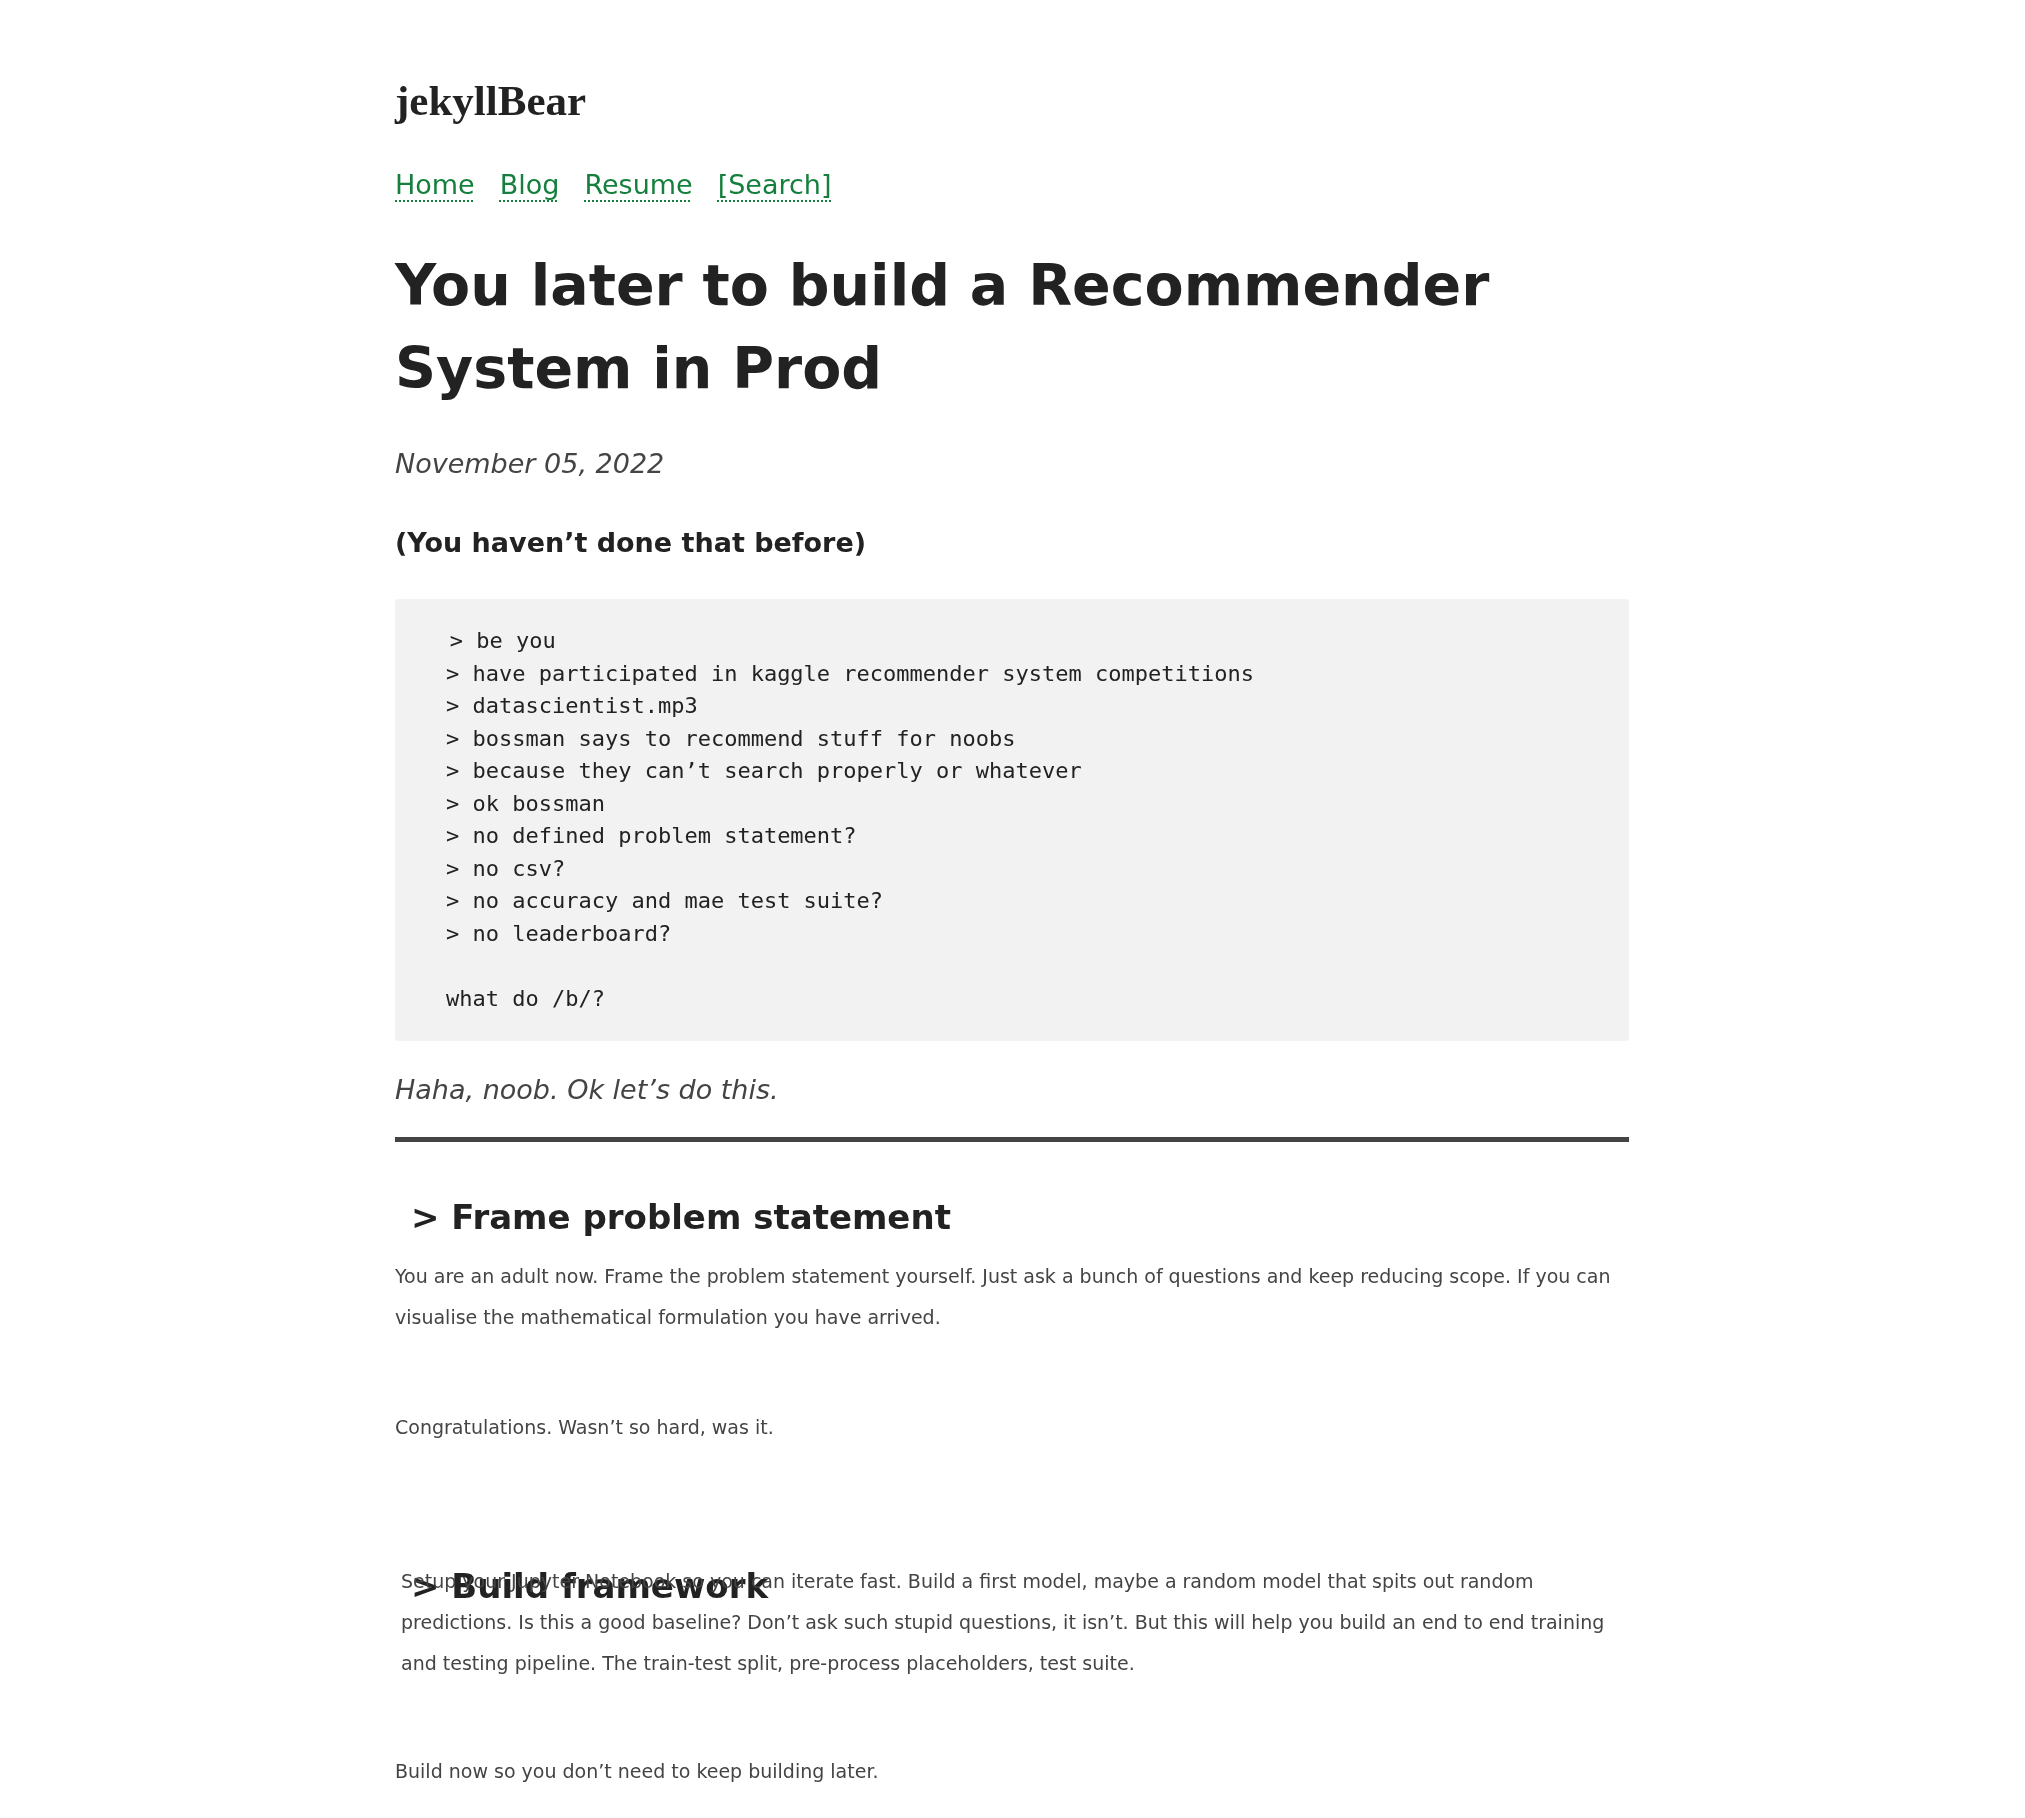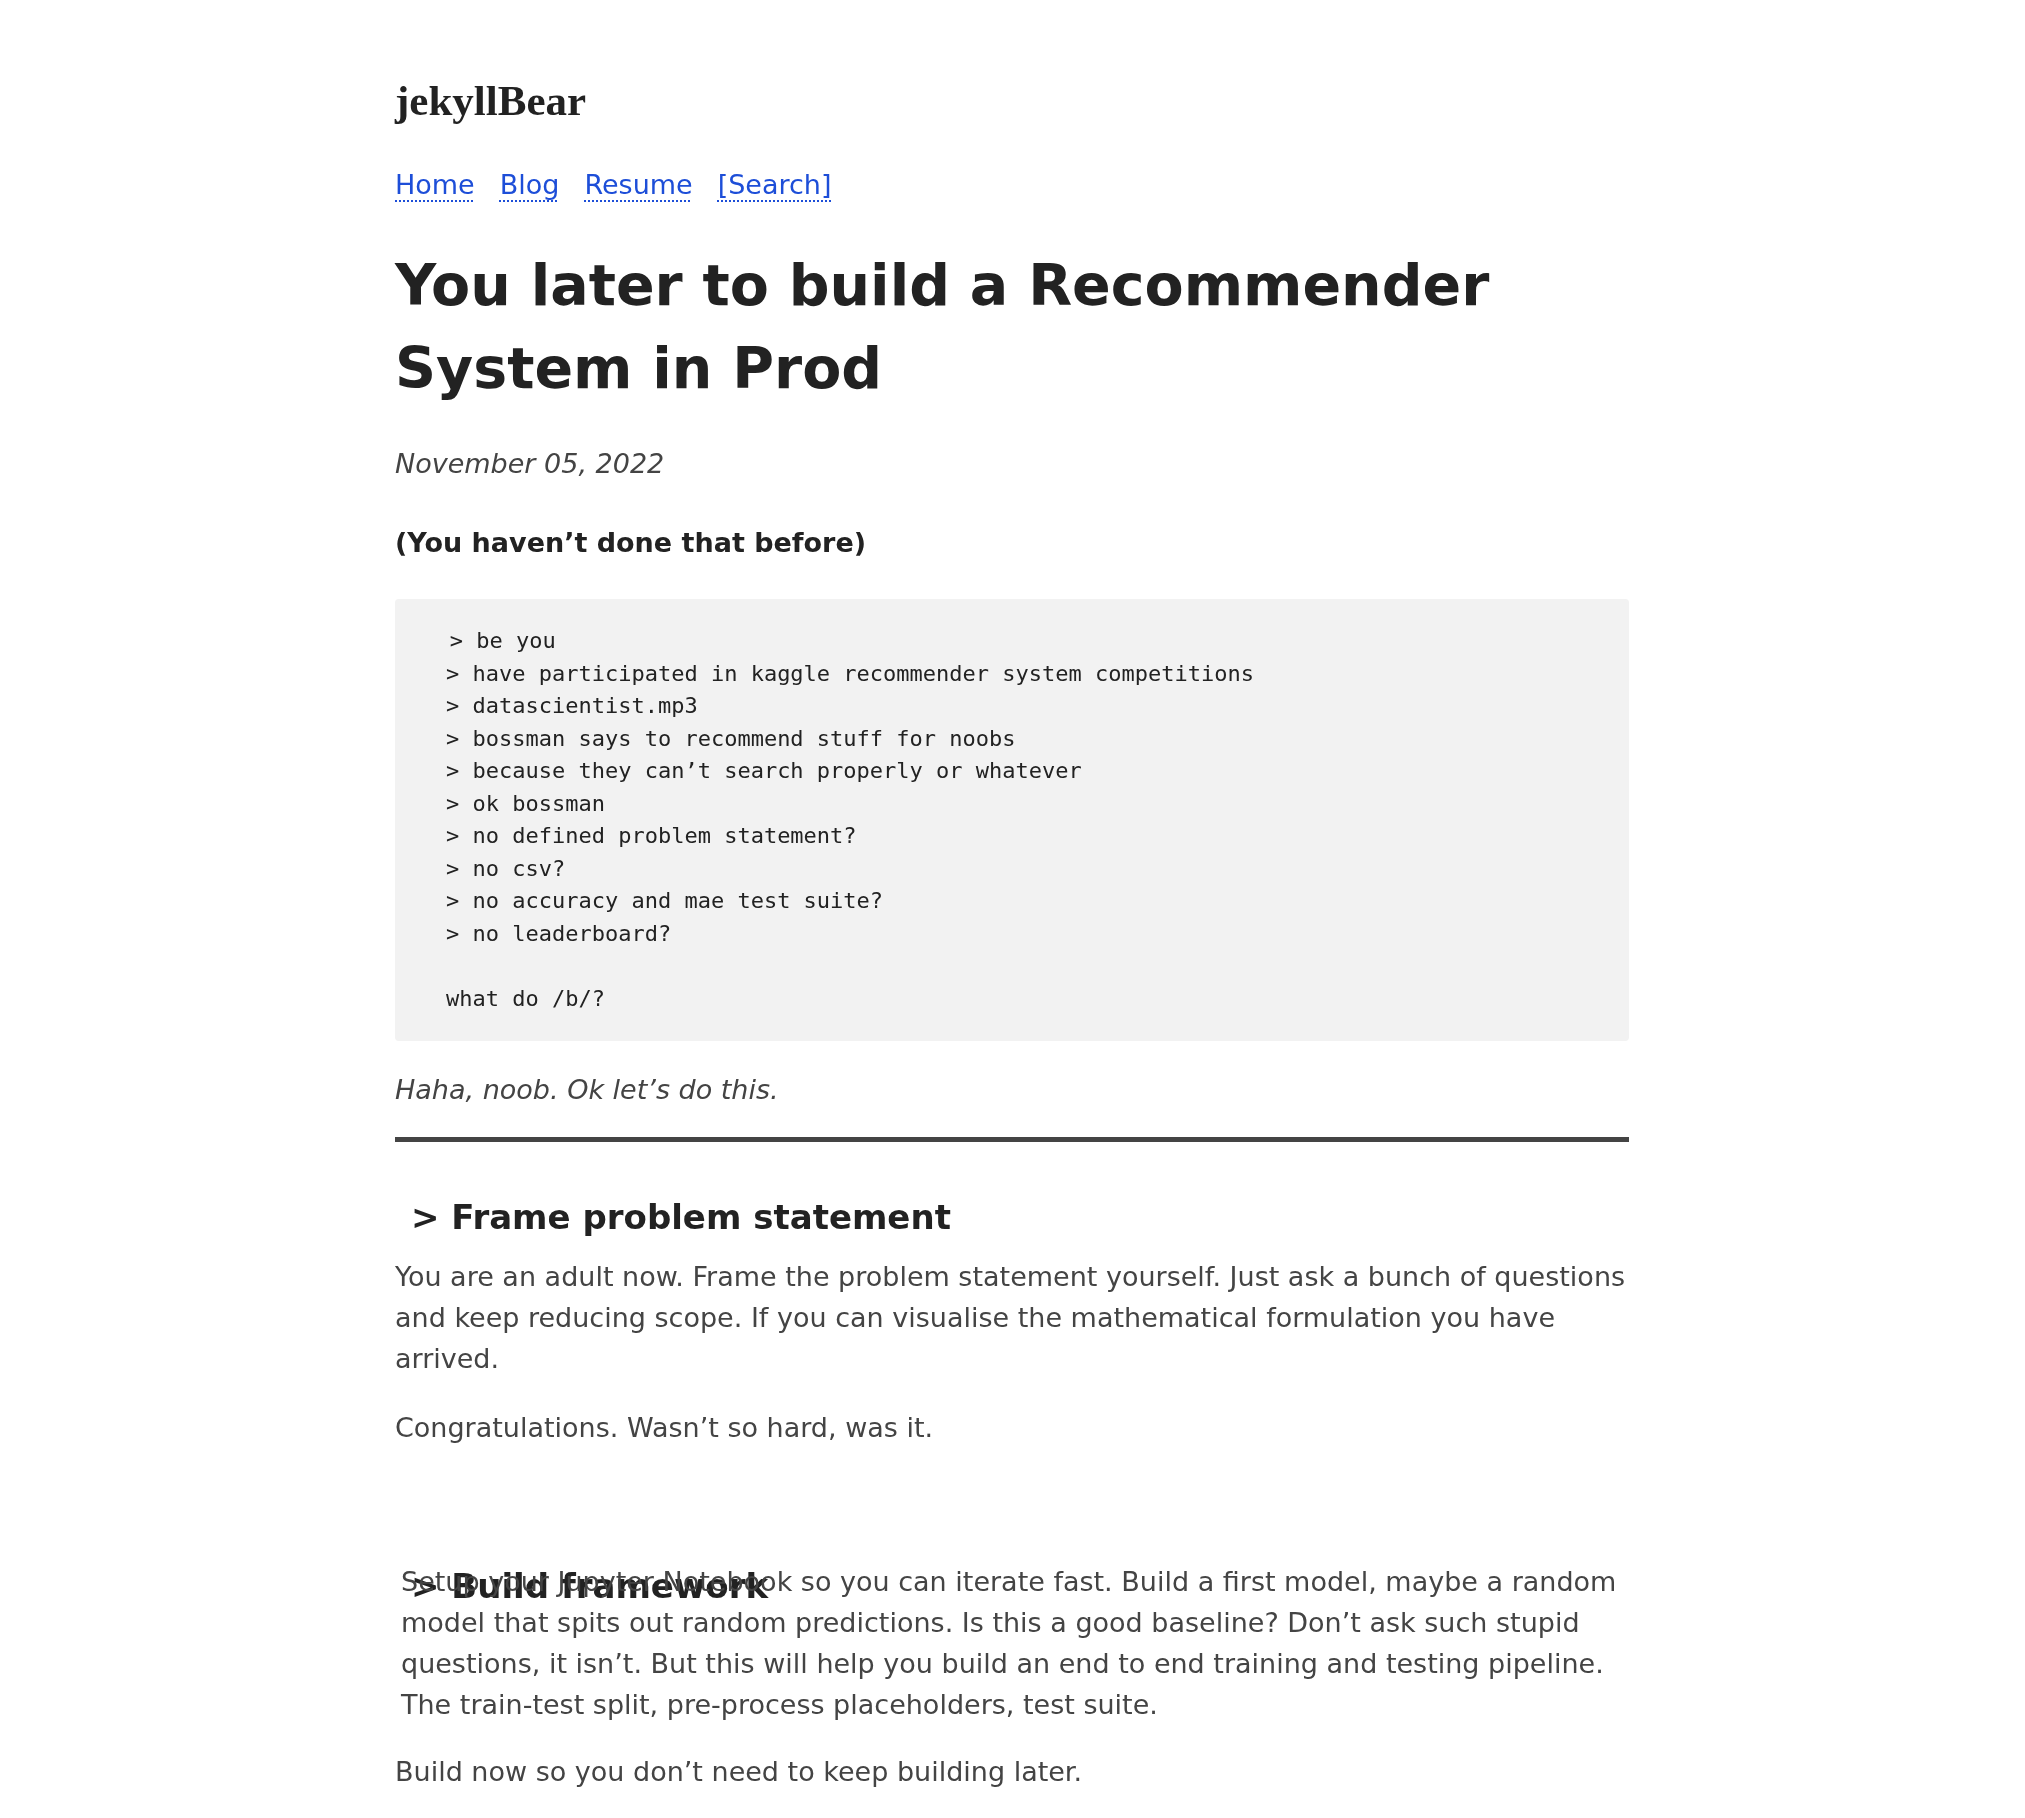--- a/index.html
+++ b/index.html
@@ -31,21 +31,21 @@
   }
   .nav {
     position: absolute;
     left: 0;
     top: 166px;
     font-size: 27px;
     line-height: 37px;
     white-space: nowrap;
   }
   .nav a {
-    color: #1d4ed8;
+    color: #15803d;
     text-decoration: underline dotted;
     text-decoration-thickness: 1.9px;
     text-underline-offset: 6.2px;
     margin-right: 25px;
     text-align: right;
   }
   .post-title {
     position: absolute;
     left: 0;
     top: 244px;
@@ -118,21 +118,21 @@
     font-size: 34px;
     font-weight: bold;
     color: #222222;
     line-height: 44px;
   }
   .para {
     position: absolute;
     left: 0;
     margin: 0;
     width: 1234px;
-    font-size: 27px;
+    font-size: 19px;
     line-height: 41px;
     color: #444444;
   }
 </style>
 </head>
 <body>
 
 <div class="wrap">
 
   <a class="site-title">jekyllBear</a>

